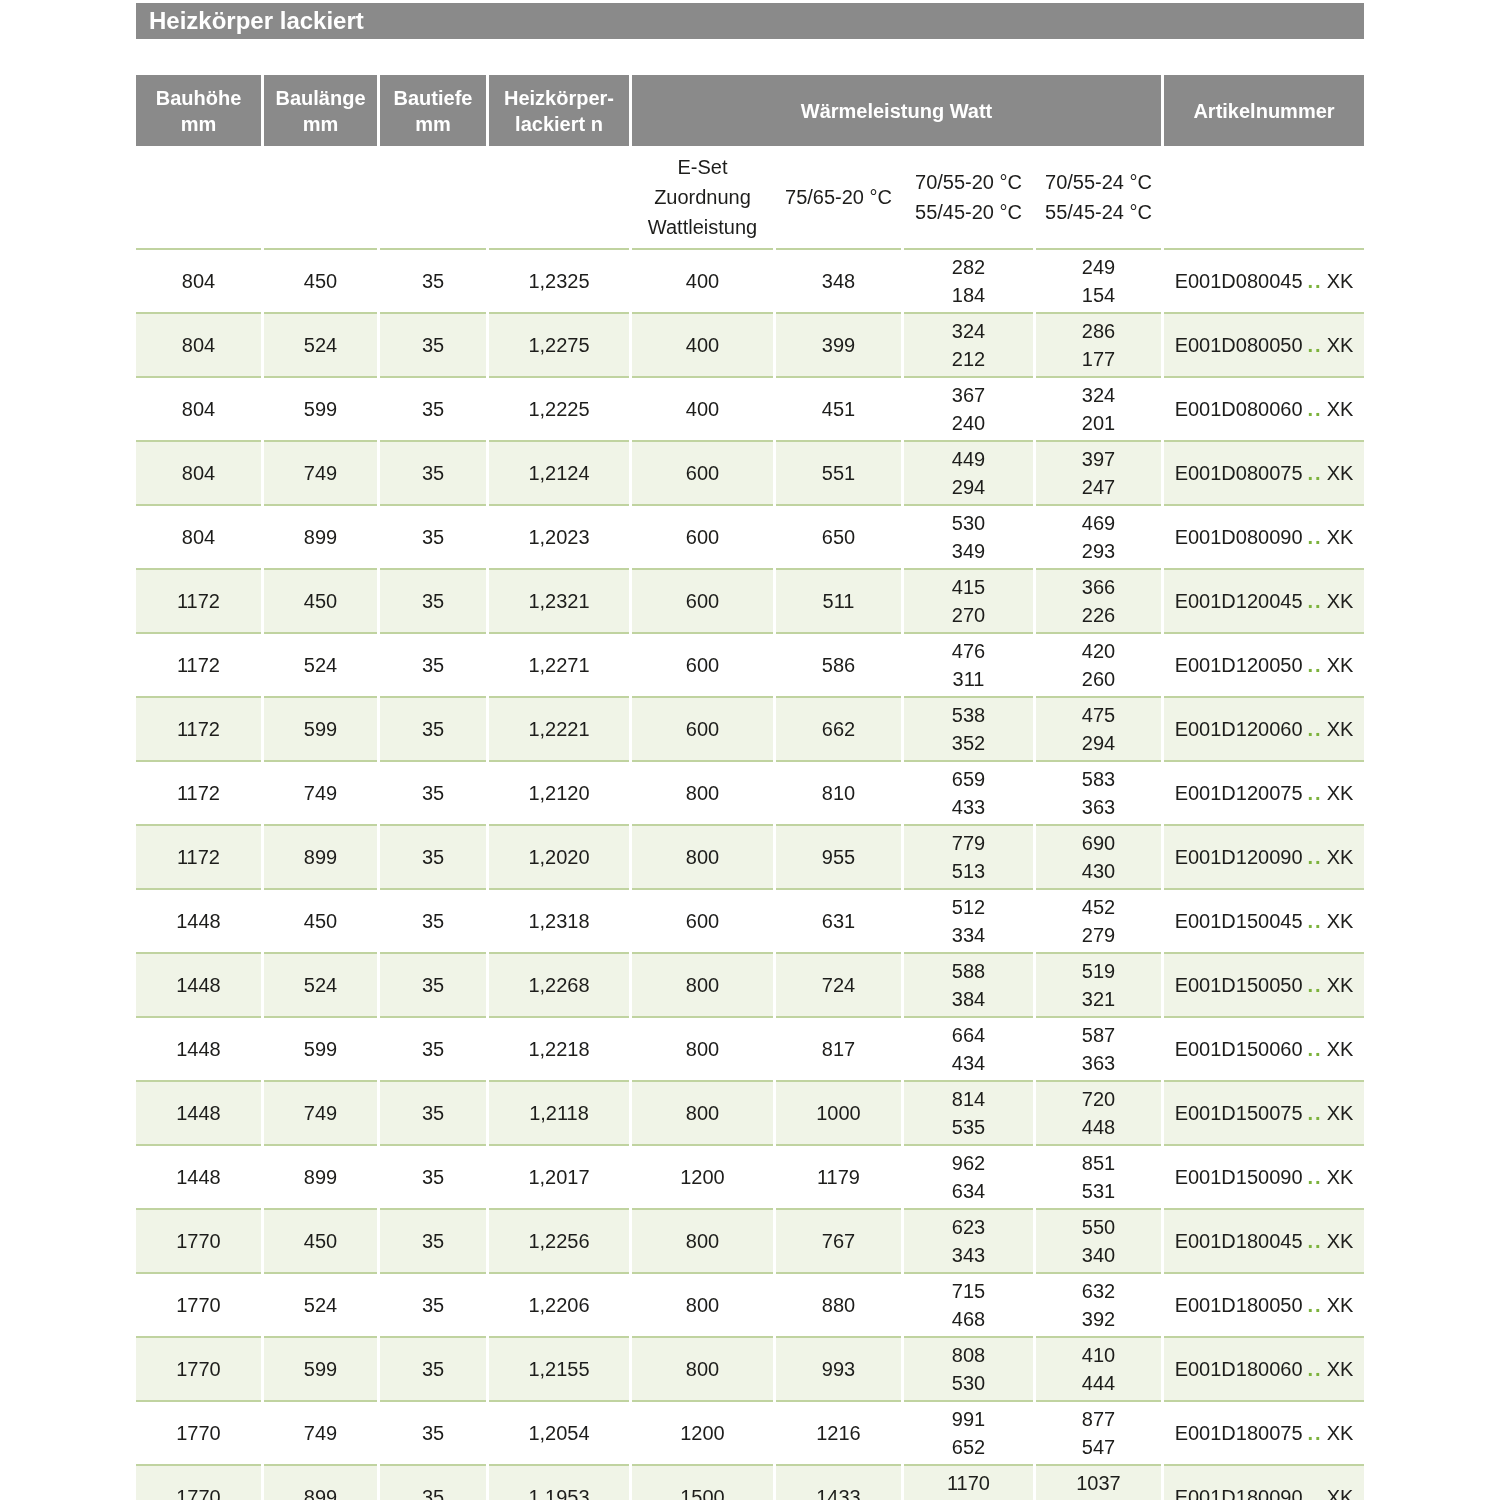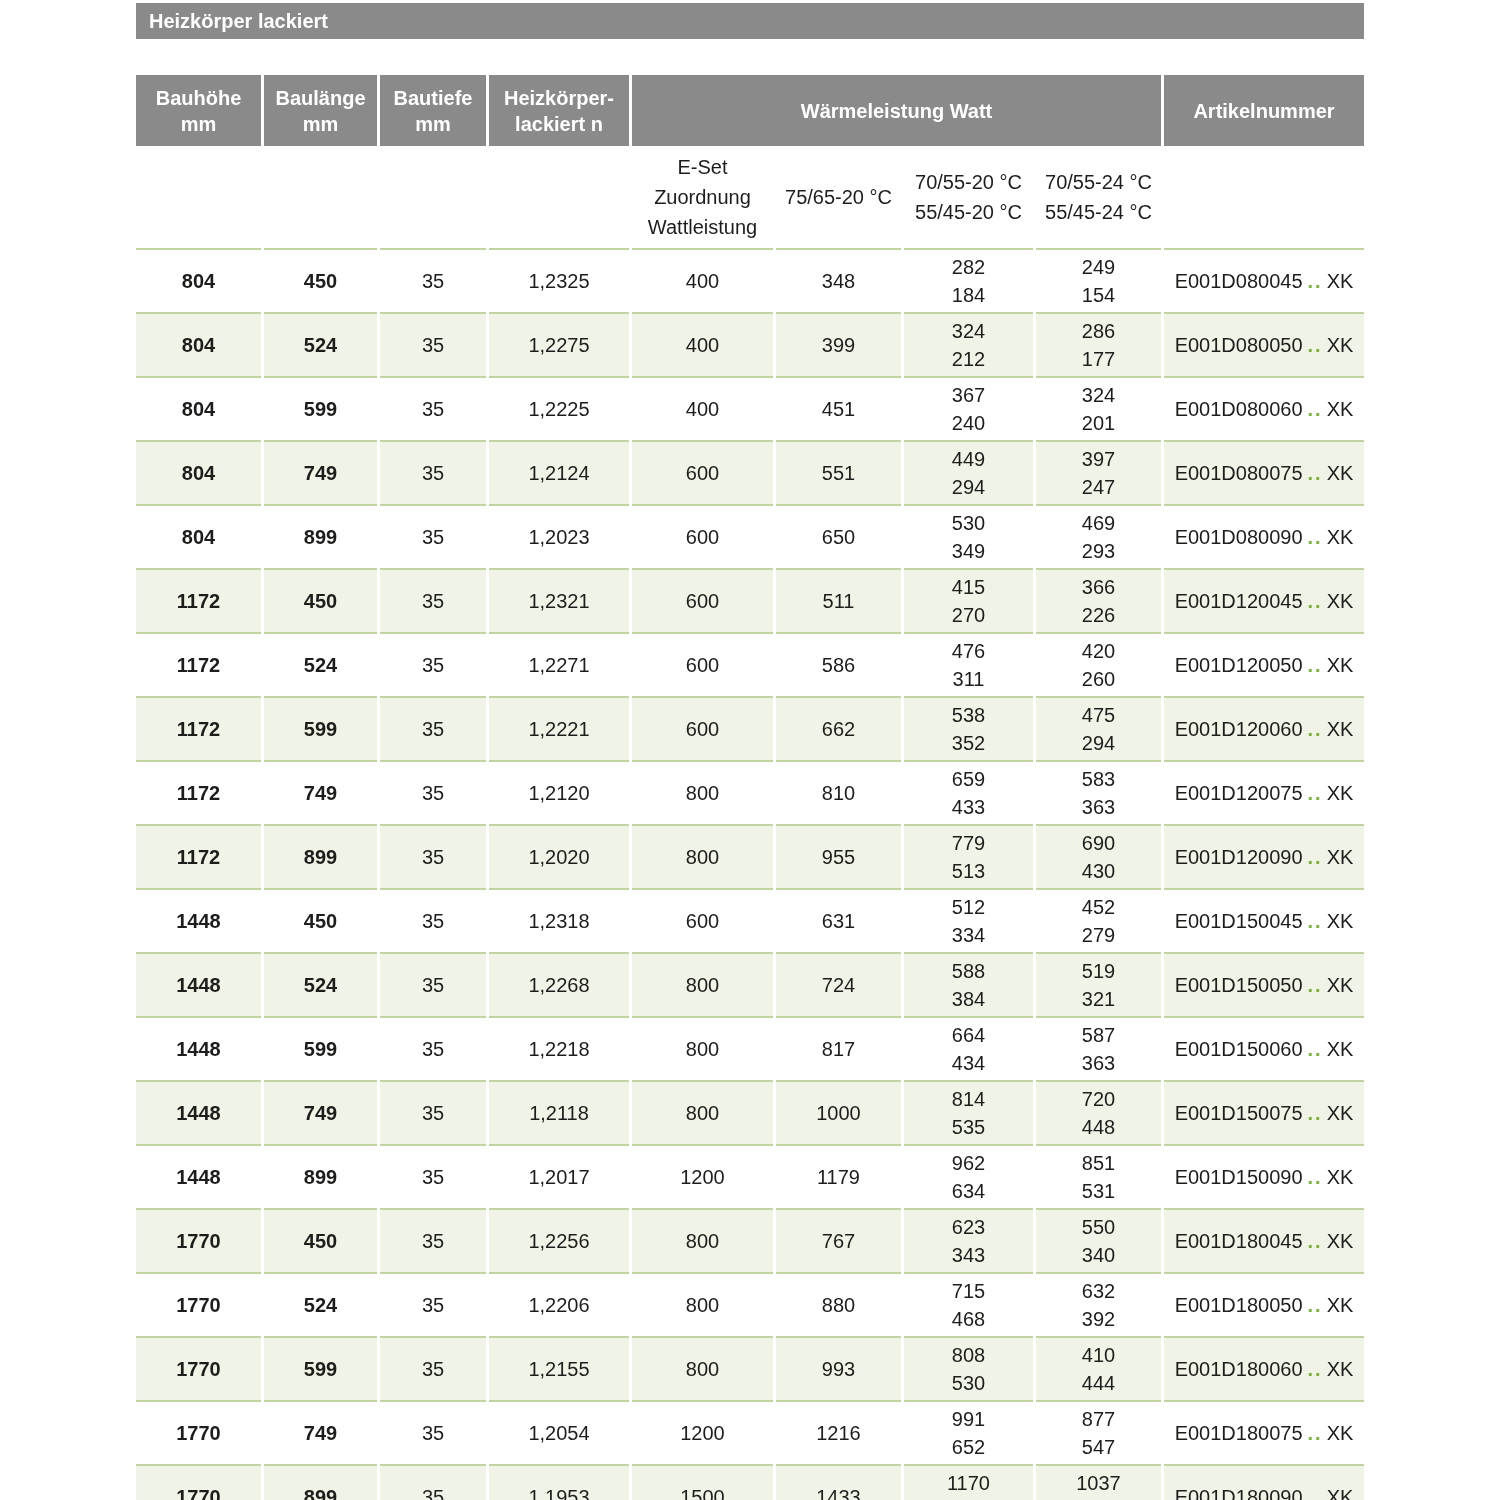--- a/index.html
+++ b/index.html
@@ -8,21 +8,21 @@
     width:1500px; height:1500px; position:relative; overflow:hidden;
     font-family:"Liberation Sans", sans-serif;
     color:#1d1d1b;
     --gray:#8a8a8a;
     --row-green:#f0f4e7;
     --line-green:#c0d3a0;
     --accent-green:#7cb23c;
   }
   .wrap { position:absolute; left:133px; top:3px; width:1234px; }
   .title-bar {
-    background:var(--gray); color:#ffffff; font-weight:bold; font-size:20px;
+    background:var(--gray); color:#ffffff; font-weight:bold; font-size:24px;
     height:36px; line-height:36px; padding-left:13px; margin:0 3px 5px 3px;
   }
   table.spec {
     width:1234px; table-layout:fixed;
     border-collapse:separate; border-spacing:3px 0;margin-top:36px;
   }
   th, td { text-align:center; vertical-align:middle; font-size:20px; font-weight:normal; }
   .gh {
     background:var(--gray); color:#ffffff; font-weight:bold;
     height:71px; line-height:1.3;
@@ -30,21 +30,21 @@
   tr.sub th {
     background:#ffffff; height:104px; line-height:1.5;
     border-bottom:2px solid var(--line-green);
   }
   tbody td {
     height:64px; background:#ffffff;
     border-bottom:2px solid var(--line-green);
     line-height:1.4;
   }
   tbody tr.alt td { background:var(--row-green); }
-  td.bold { font-weight:bold;text-align:center; }
+  td.bold { font-weight:normal;text-align:center; }
   .dots {
     color:var(--accent-green); font-weight:bold;
     letter-spacing:2px; margin:0 4px 0 5px;
   }
 </style>
 </head>
 <body style="--gray: #8a8a8a; --row-green: #f0f4e7; --line-green: #c0d3a0; --accent-green: #7cb23c;">
 
 <div class="wrap">
   <div class="title-bar">

